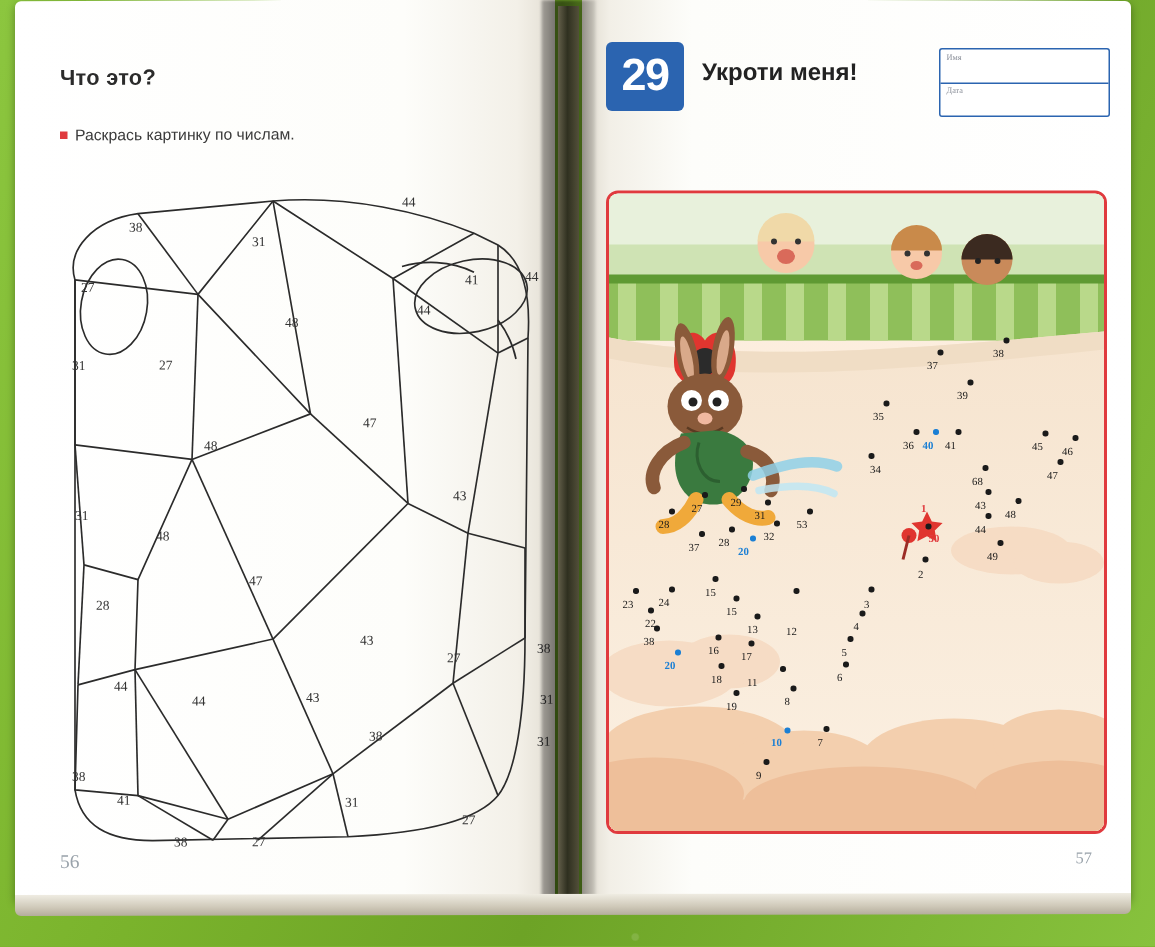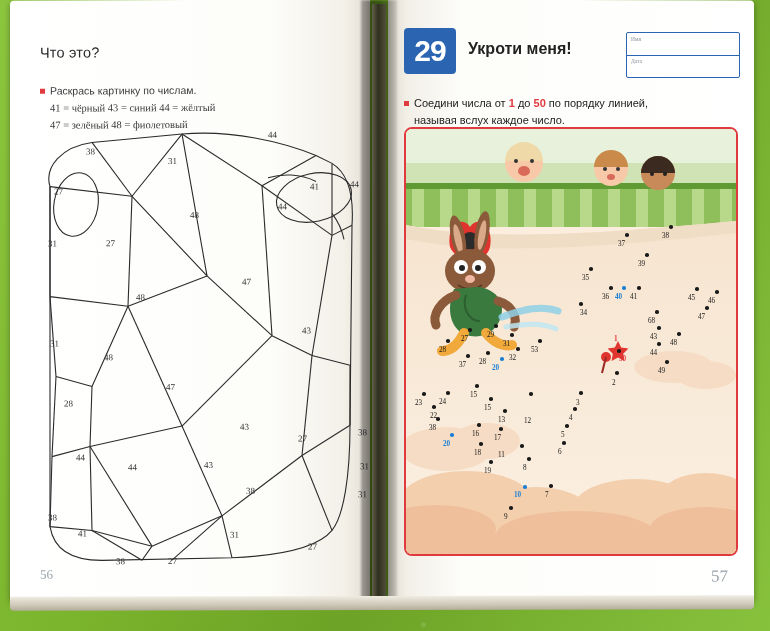--- a/index.html
+++ b/index.html
@@ -60,21 +60,21 @@
   .edge-bottom{
     position:absolute;left:4px;top:596px;width:744px;height:14px;
     background:linear-gradient(180deg,#efece2,#cfc9b9 60%,#b4ad9c);
     border-radius:0 0 4px 4px;
     transform:skewY(-0.1deg);
   }
 
   
   .l-title{
     position:absolute;left:30px;top:44px;
-    font-size:14.5px;font-weight:normal;color:#2b2b2b;letter-spacing:.2px;text-align:center;
+    font-size:14.5px;font-weight:bold;color:#2b2b2b;letter-spacing:.2px;text-align:center;
   }
   .l-instr{
     position:absolute;left:30px;top:82px;width:300px;
     font-size:10.5px;color:#3a3a3a;line-height:1.55;
   }
   .bullet{
     display:inline-block;width:5px;height:5px;background:#e03a3e;
     margin-right:5px;vertical-align:1px;
   }
   .l-legend{
@@ -89,21 +89,21 @@
   .colorart svg{display:block;}
   .num{
     position:absolute;font-size:9px;color:#333;
     font-family:"Liberation Serif", serif;
   }
   .pagenum-left{
     position:absolute;left:30px;top:566px;font-size:13px;color:#9aa3ab;
     font-family:"Liberation Serif", serif;
   }
   .pagenum-right{
-    position:absolute;right:26px;top:566px;font-size:17px;color:#9aa3ab;
+    position:absolute;right:26px;top:566px;font-size:11px;color:#9aa3ab;
     font-family:"Liberation Serif", serif;
   }
 
   
   .r-badge{
     position:absolute;left:398px;top:28px;width:52px;height:46px;
     background:#2b64b0;border-radius:4px;
     color:#fff;font-size:30px;font-weight:bold;
     display:flex;align-items:center;justify-content:center;
     letter-spacing:-1px;
@@ -151,24 +151,20 @@
 <div class="book">
 
   <div class="page page-left">
 
     <div class="l-title">Что это?</div>
 
     <div class="l-instr">
       <span class="bullet"></span><span>Раскрась картинку по числам.</span>
     </div>
 
-    <div class="l-legend" style="top:100px;">
-      <div><span>41 = чёрный   43 = синий   44 = жёлтый</span></div>
-      <div><span>47 = зелёный   48 = фиолетовый</span></div>
-    </div>
 
     <div class="colorart">
       <svg width="330" height="440" viewBox="0 0 330 440">
         <g fill="none" stroke="#2b2b2b" stroke-width="1.1" stroke-linejoin="round">
 
           <path d="M18,60 C12,40 30,20 60,16 L150,8 C200,4 250,16 284,30 L300,38
                    C316,48 322,70 320,100 L318,300 C318,350 312,390 300,405
                    C286,422 250,430 200,432 L70,434 C40,434 22,424 18,400 Z"></path>
 
           <path d="M18,60 L100,70 L150,8"></path>
@@ -262,28 +258,20 @@
 
   <div class="r-badge">29</div>
   <div class="r-title">Укроти меня!</div>
 
   <div class="r-formbox">
     <div class="line" style="top:22px"></div>
     <div class="lbl" style="top:3px">Имя</div>
     <div class="lbl" style="top:25px">Дата</div>
   </div>
 
-  <div class="r-instr">
-    <span class="bullet"></span><span>Соедини числа от</span>
-    <span class="acc">1</span>
-    <span>до</span>
-    <span class="acc">50</span>
-    <span>по порядку линией,</span><br>
-    <span style="padding-left:10px">называя вслух каждое число.</span>
-  </div>
 
   <div class="picture">
     <svg class="pic-svg" viewBox="0 0 330 425">
       <defs>
         <linearGradient id="sky" x1="0" y1="0" x2="0" y2="1">
           <stop offset="0%" stop-color="#fdf3e6"></stop>
           <stop offset="55%" stop-color="#fbe7d4"></stop>
           <stop offset="100%" stop-color="#f7d9c1"></stop>
         </linearGradient>
         <linearGradient id="hill" x1="0" y1="0" x2="0" y2="1">

